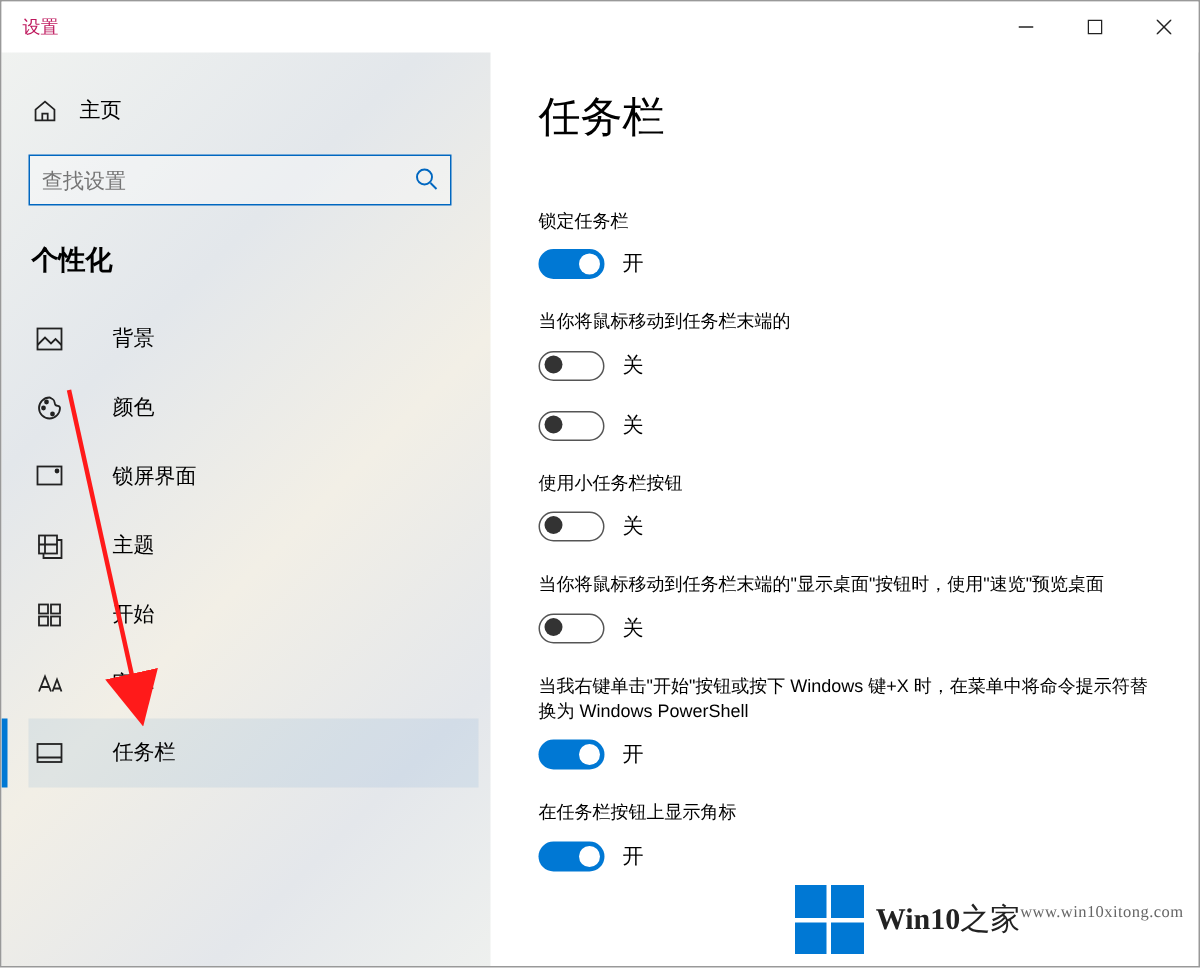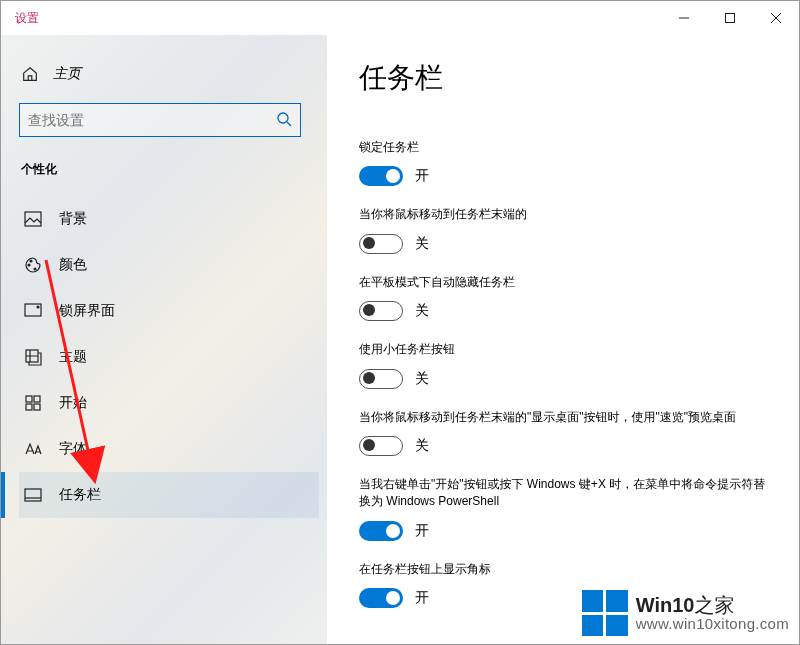--- a/index.html
+++ b/index.html
@@ -36,45 +36,44 @@
   }
   .sidebar {
     width: 326px;
     padding: 24px 0 0 18px;
     background: linear-gradient(135deg, #f0f2f0 0%, #e3e7eb 30%, #f2efe6 55%, #e4e7eb 80%, #eef0ee 100%);
     position: relative;
   }
   .home-row {
     display: flex; align-items: flex-start; gap: 14px;
     padding: 6px 0 20px 2px;
-    font-style: italic;
   }
   .home-icon svg { display:block; }
   .home-label { font-size: 14px; }
   .searchbox {
     display: flex; align-items: center;
     border: 1px solid #0067c0;
     height: 34px;
     width: 282px;
     background: rgba(255,255,255,0.35);
     padding: 0 8px;
     gap: 26px;
   }
   .searchbox input {
     border: none; outline: none; background: transparent;
     flex: 1; font-size: 14px; color: #666;
     font-family: inherit;
   }
   .searchbox .sicon { color: #0067c0; }
   .section-head {
     margin: 24px 0 18px 2px;
-    font-size: 12px; font-weight: 600;
+    font-size: 18px; font-weight: 600;
   }
   .nav-item {
-    display: flex; align-items: center; gap: 16px;
+    display: flex; align-items: center; gap: 32px;
     height: 46px;
     padding-left: 4px;
     width: 300px;
     position: relative;
   }
   .nav-item.selected::before {
     content: "";
     position: absolute;
     left: -18px; top: 0; bottom: 0;
     width: 4px;
@@ -118,24 +117,24 @@
     right: 10px; bottom: 8px;
     display: flex; align-items: center; gap: 8px;
     z-index: 6;
   }
   .wm-logo {
     width: 46px; height: 46px;
     display: grid; grid-template-columns: 1fr 1fr; grid-template-rows: 1fr 1fr;
     gap: 3px;
   }
   .wm-logo div { background: #0078d4; }
-  .wm-text { display:flex; flex-direction:column; line-height:1.1; }
+  .wm-text { display:flex; flex-direction:row; line-height:1.1;font-family:Liberation Serif, serif; }
   .wm-main { font-size: 20px; font-weight:600; color:#222; }
   .wm-main .zh { font-weight:400; }
-  .wm-url { font-size: 15px; color:#666; letter-spacing:0.3px; }
+  .wm-url { font-size: 11px; color:#666; letter-spacing:0.3px; }
 </style>
 </head>
 <body>
 
 <div class="titlebar">
   <span class="title">设置</span>
   <div class="winbtns">
     <div class="winbtn">
       <svg width="10" height="10">
           <line x1="0" y1="5" x2="10" y2="5" stroke-width="1"></line>
@@ -268,21 +267,20 @@
 
     <div class="setting">
       <div class="setting-label">当你将鼠标移动到任务栏末端的</div>
       <div class="toggle-row">
         <div class="toggle off"></div>
         <span class="toggle-text">关</span>
       </div>
     </div>
 
     <div class="setting">
-      <div class="setting-label">在平板模式下自动隐藏任务栏</div>
       <div class="toggle-row">
         <div class="toggle off"></div>
         <span class="toggle-text">关</span>
       </div>
     </div>
 
     <div class="setting">
       <div class="setting-label">使用小任务栏按钮</div>
       <div class="toggle-row">
         <div class="toggle off"></div>

